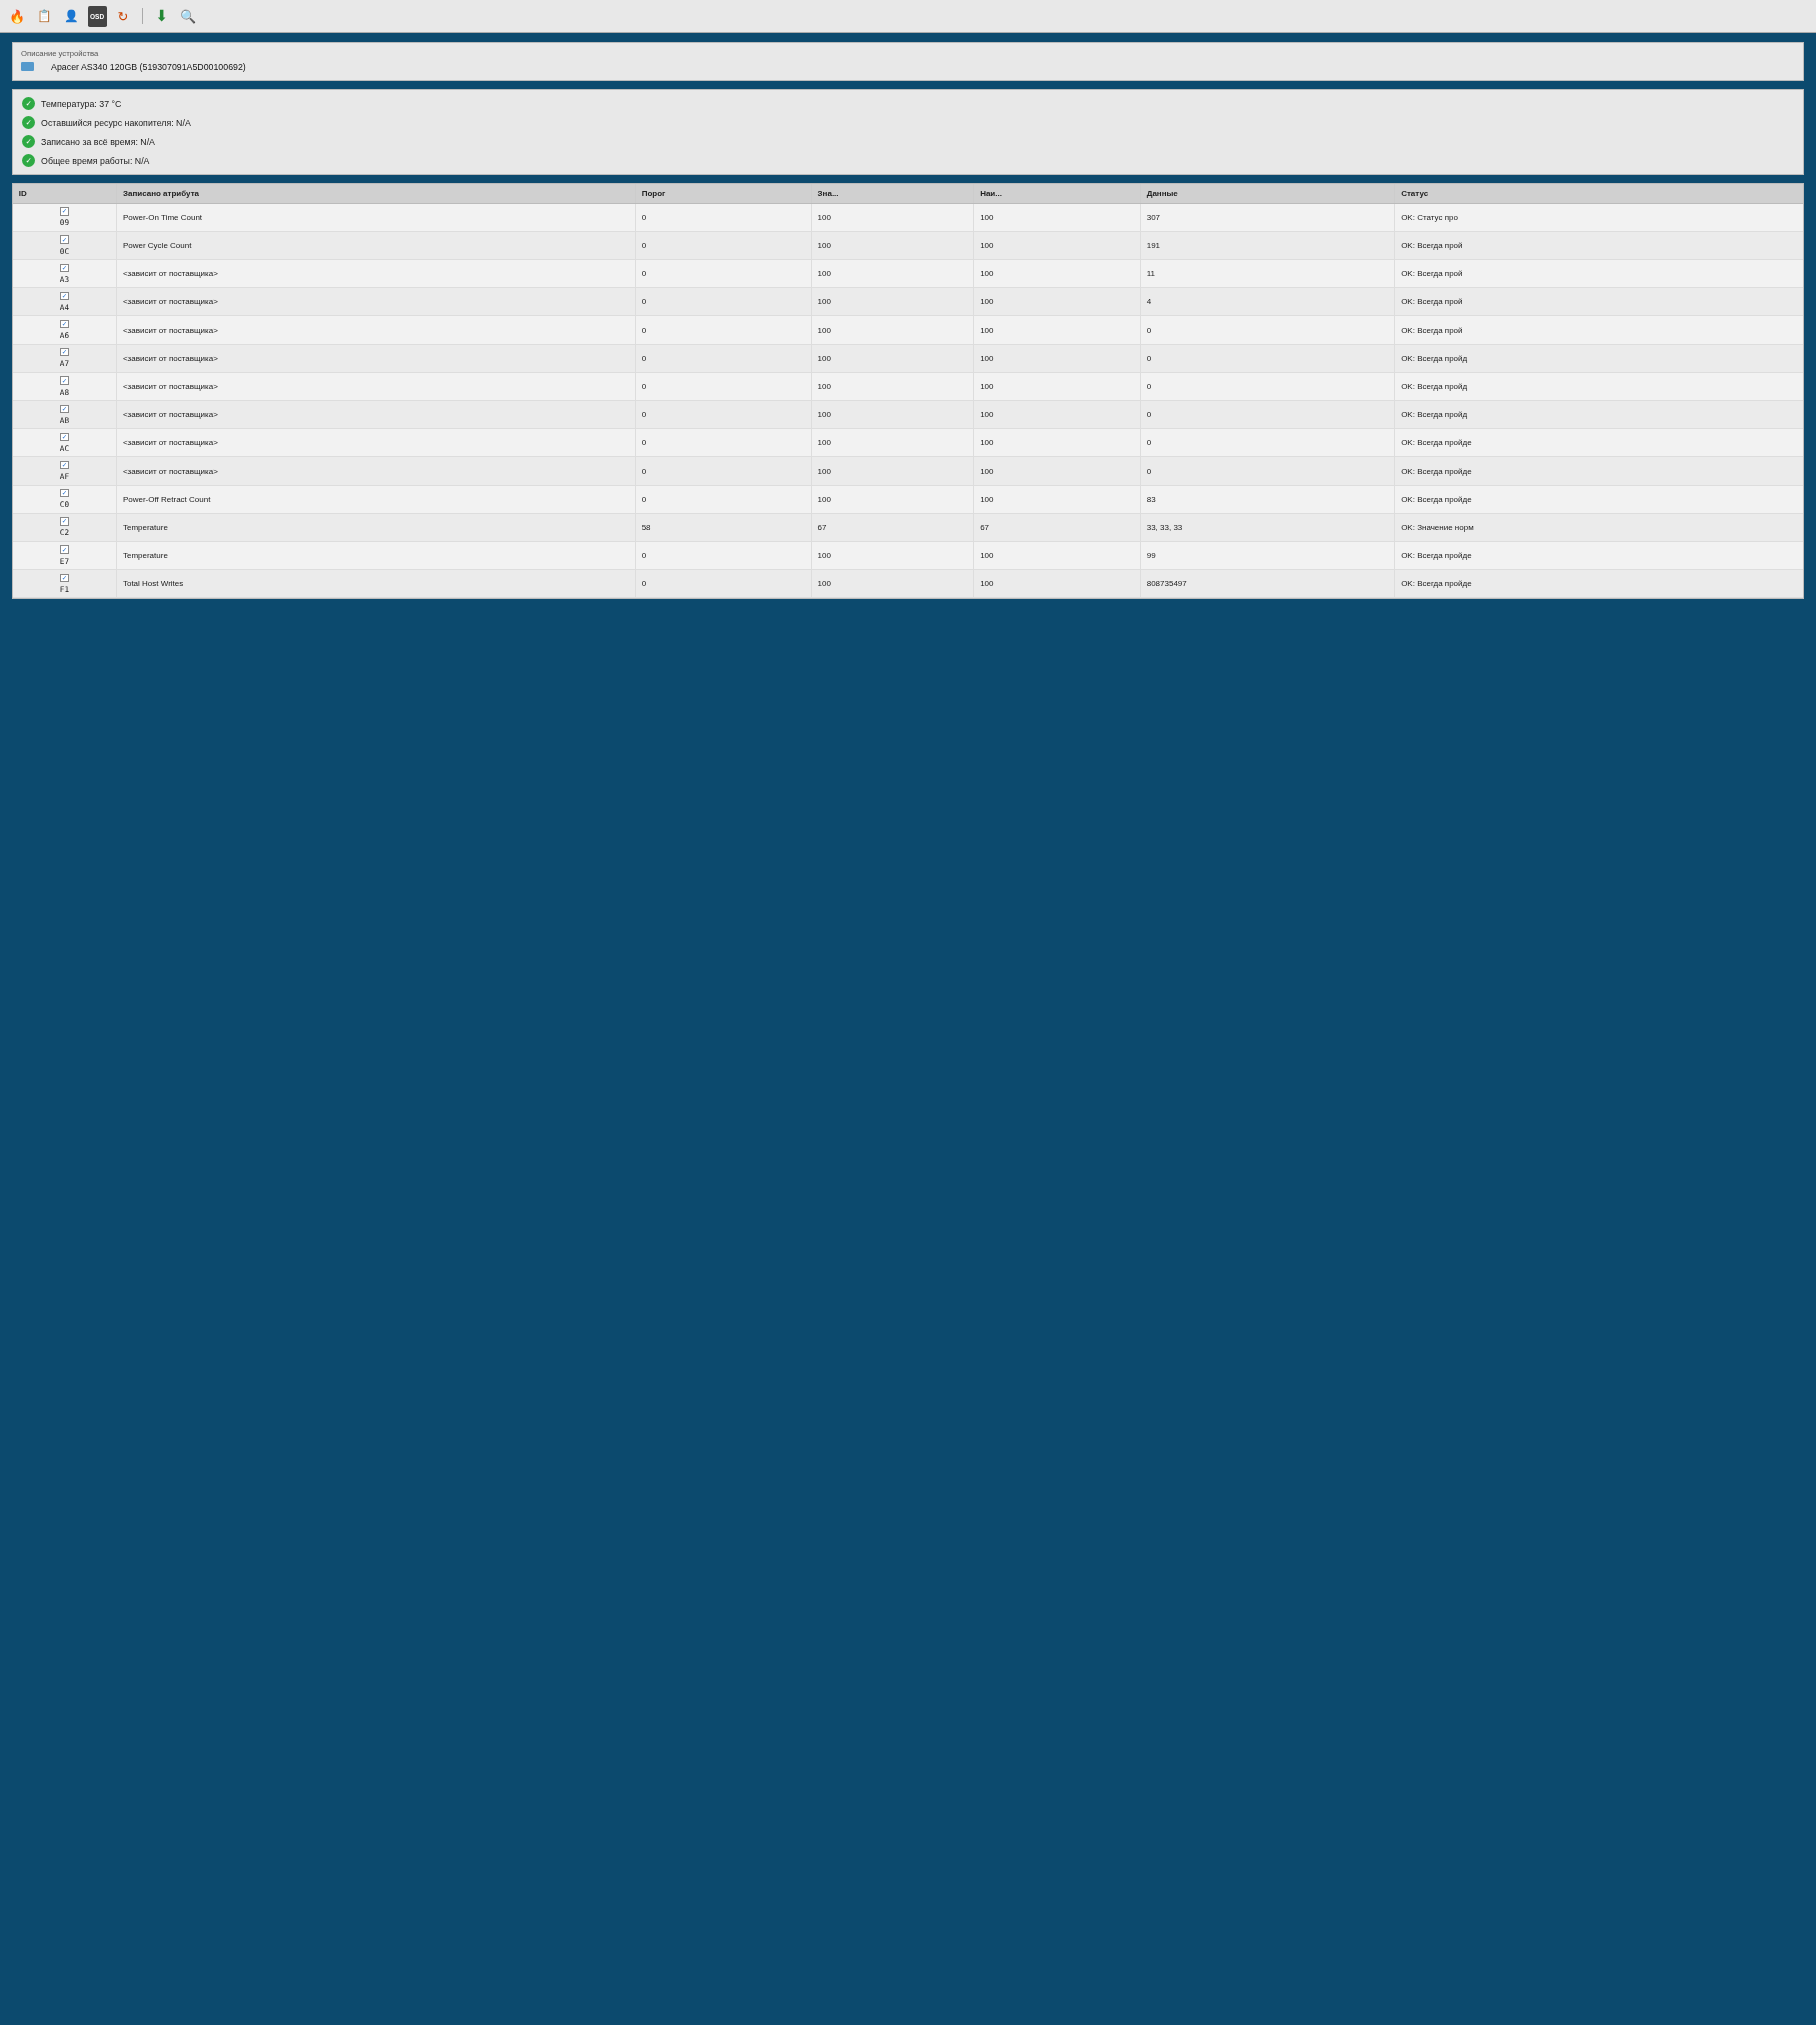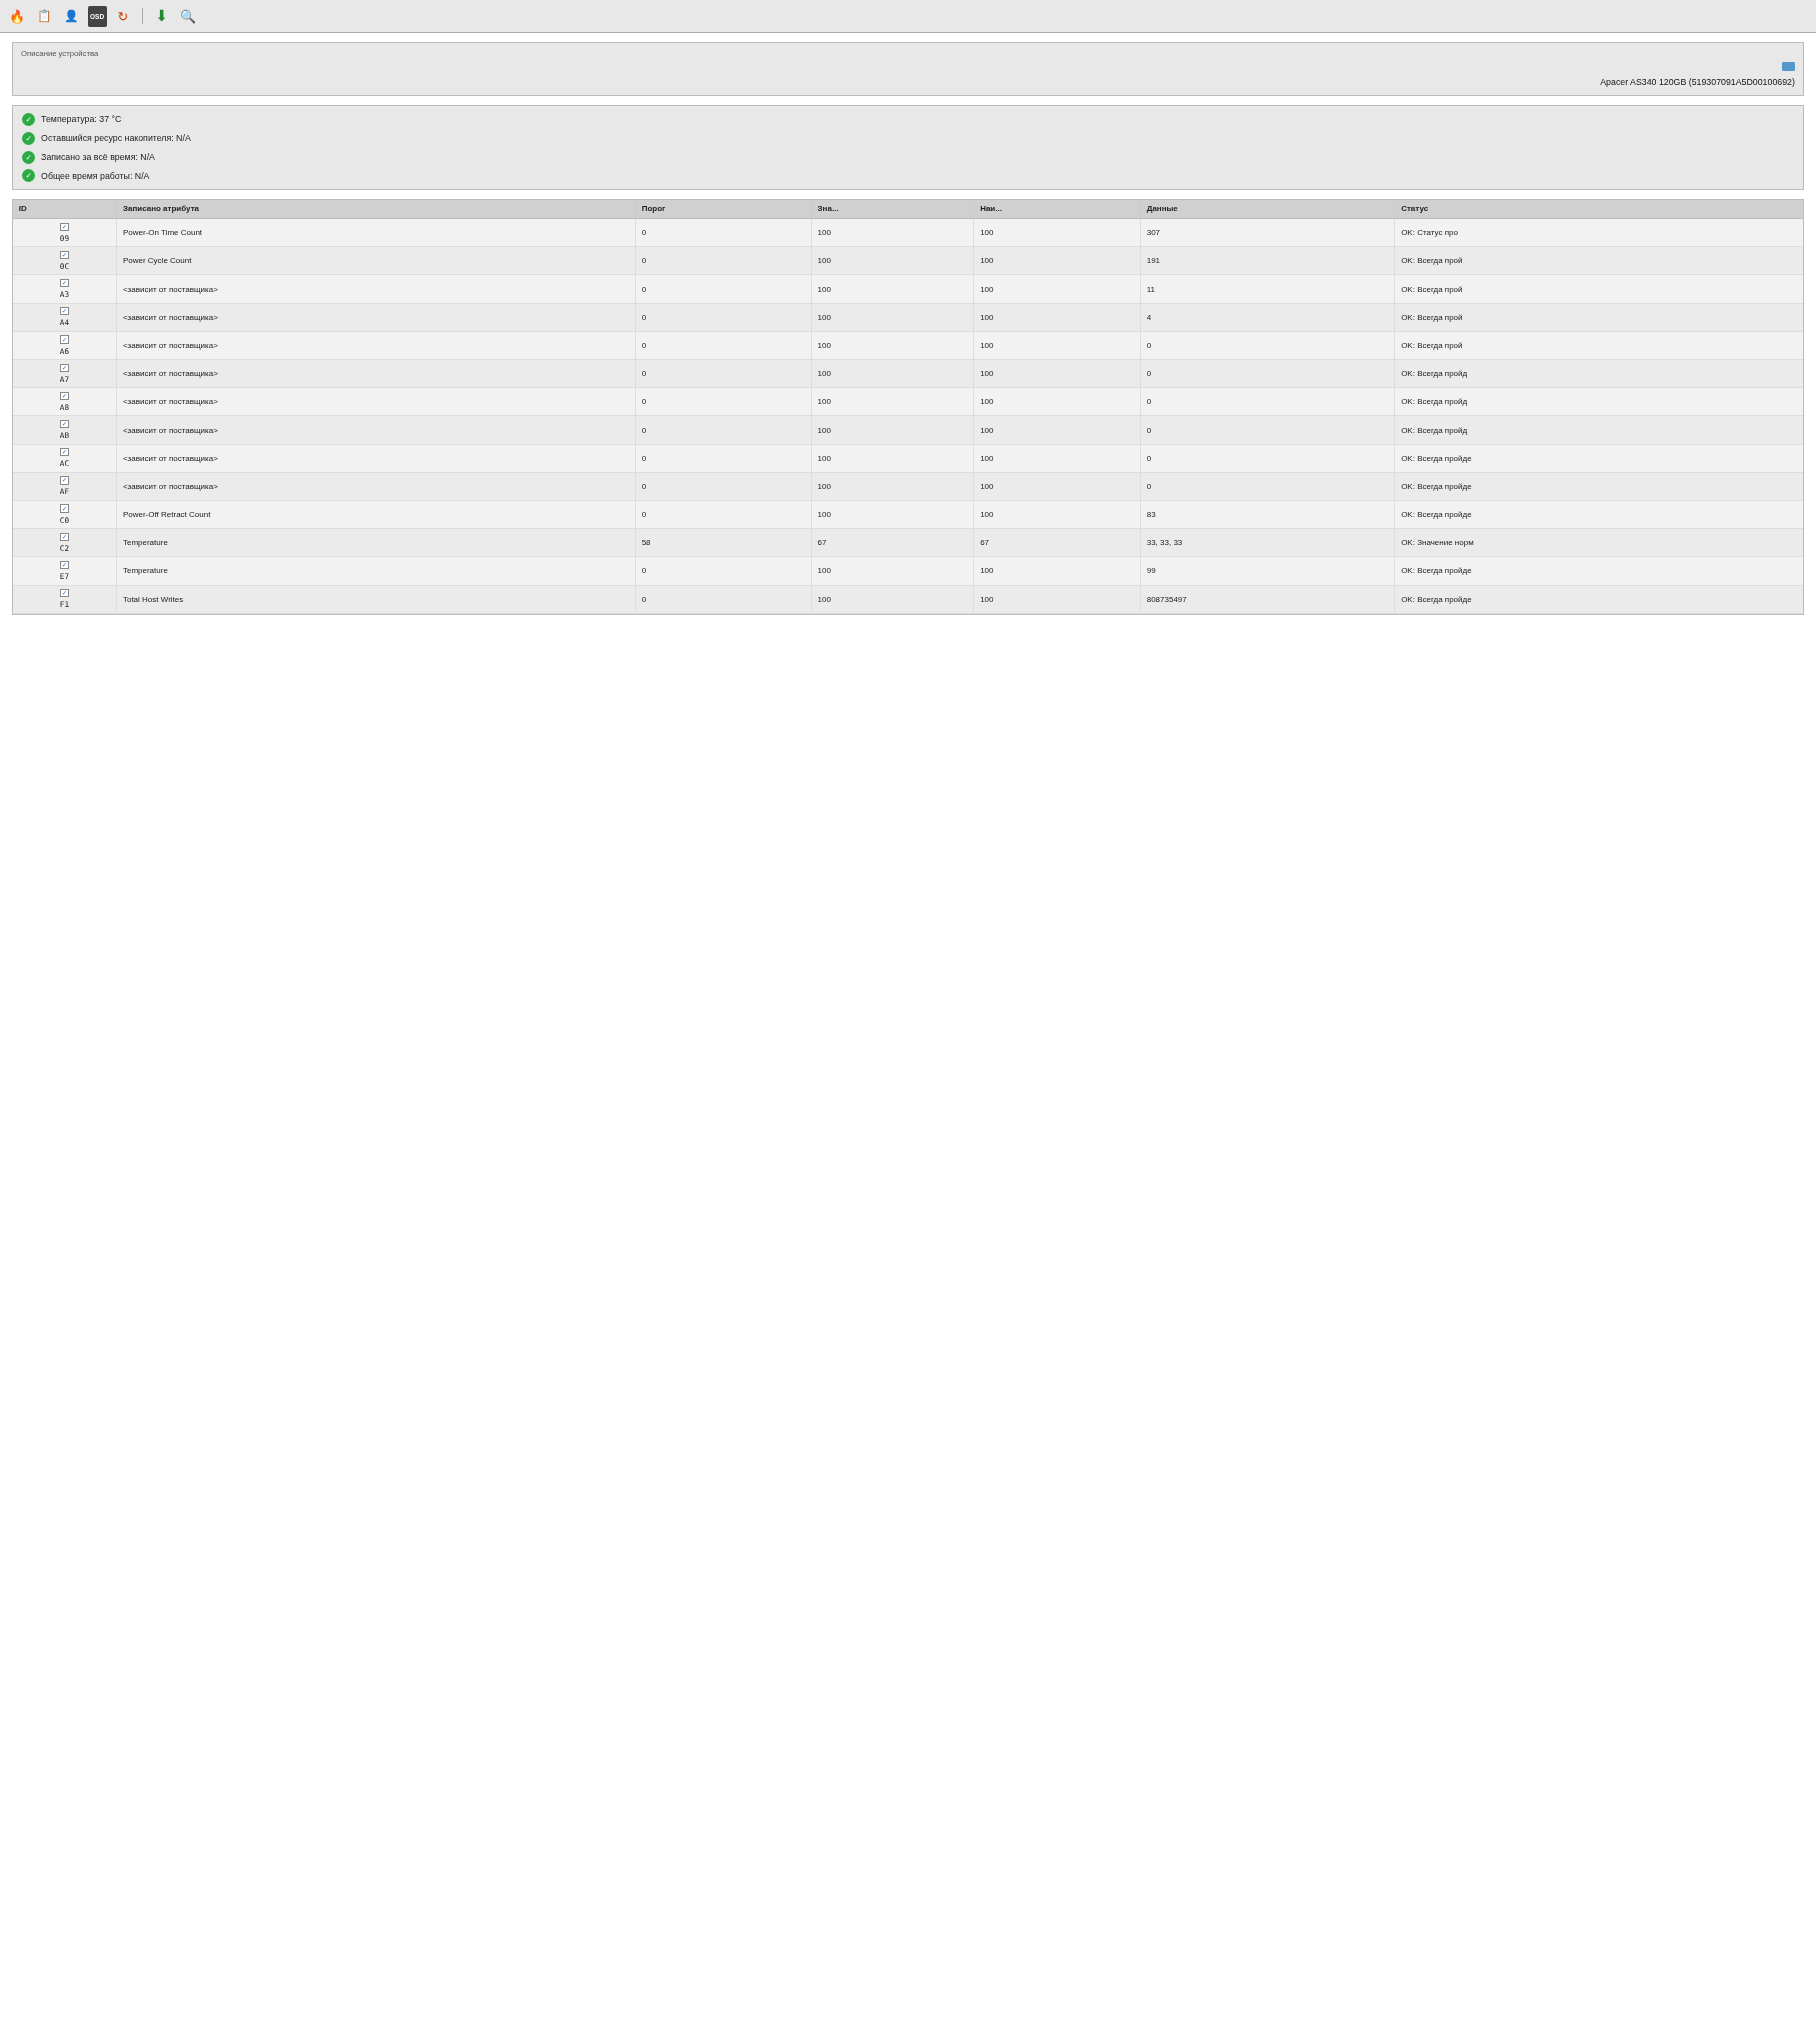--- a/index.html
+++ b/index.html
@@ -29,42 +29,41 @@
       font-size: 13px;
     }
     .toolbar-divider {
       width: 1.2px;
       height: 16.5px;
       background: #aaa;
       margin: 0 2.4px;
     }
     .main-content {
       padding: 9.4px 11.8px;
-      background: #ffffff;
+      background: #0c4a6e;
       min-height: calc(100vh - 33px);
     }
     .device-section {
       background: #e8e8e8;
       border: 0.6px solid #bbb;
       padding: 5.9px 8.3px 8.3px 8.3px;
       margin-bottom: 8.3px;
     }
     .device-label {
       font-size: 7.7px;
       color: #555;
       margin-bottom: 3.5px;
     }
     .device-name {
       display: flex;
-      align-items: flex-end;
-      gap: 6px;
+      align-items: flex-start;
+      gap: 17px;
       font-size: 8.8px;
       font-weight: 500;
       color: #111;
-      flex-direction: column;
     }
     .drive-icon {
       width: 13px;
       height: 9.4px;
       background: #5599cc;
       border-radius: 1.2px;
       display: inline-block;
       position: relative;
     }
     .status-section {

